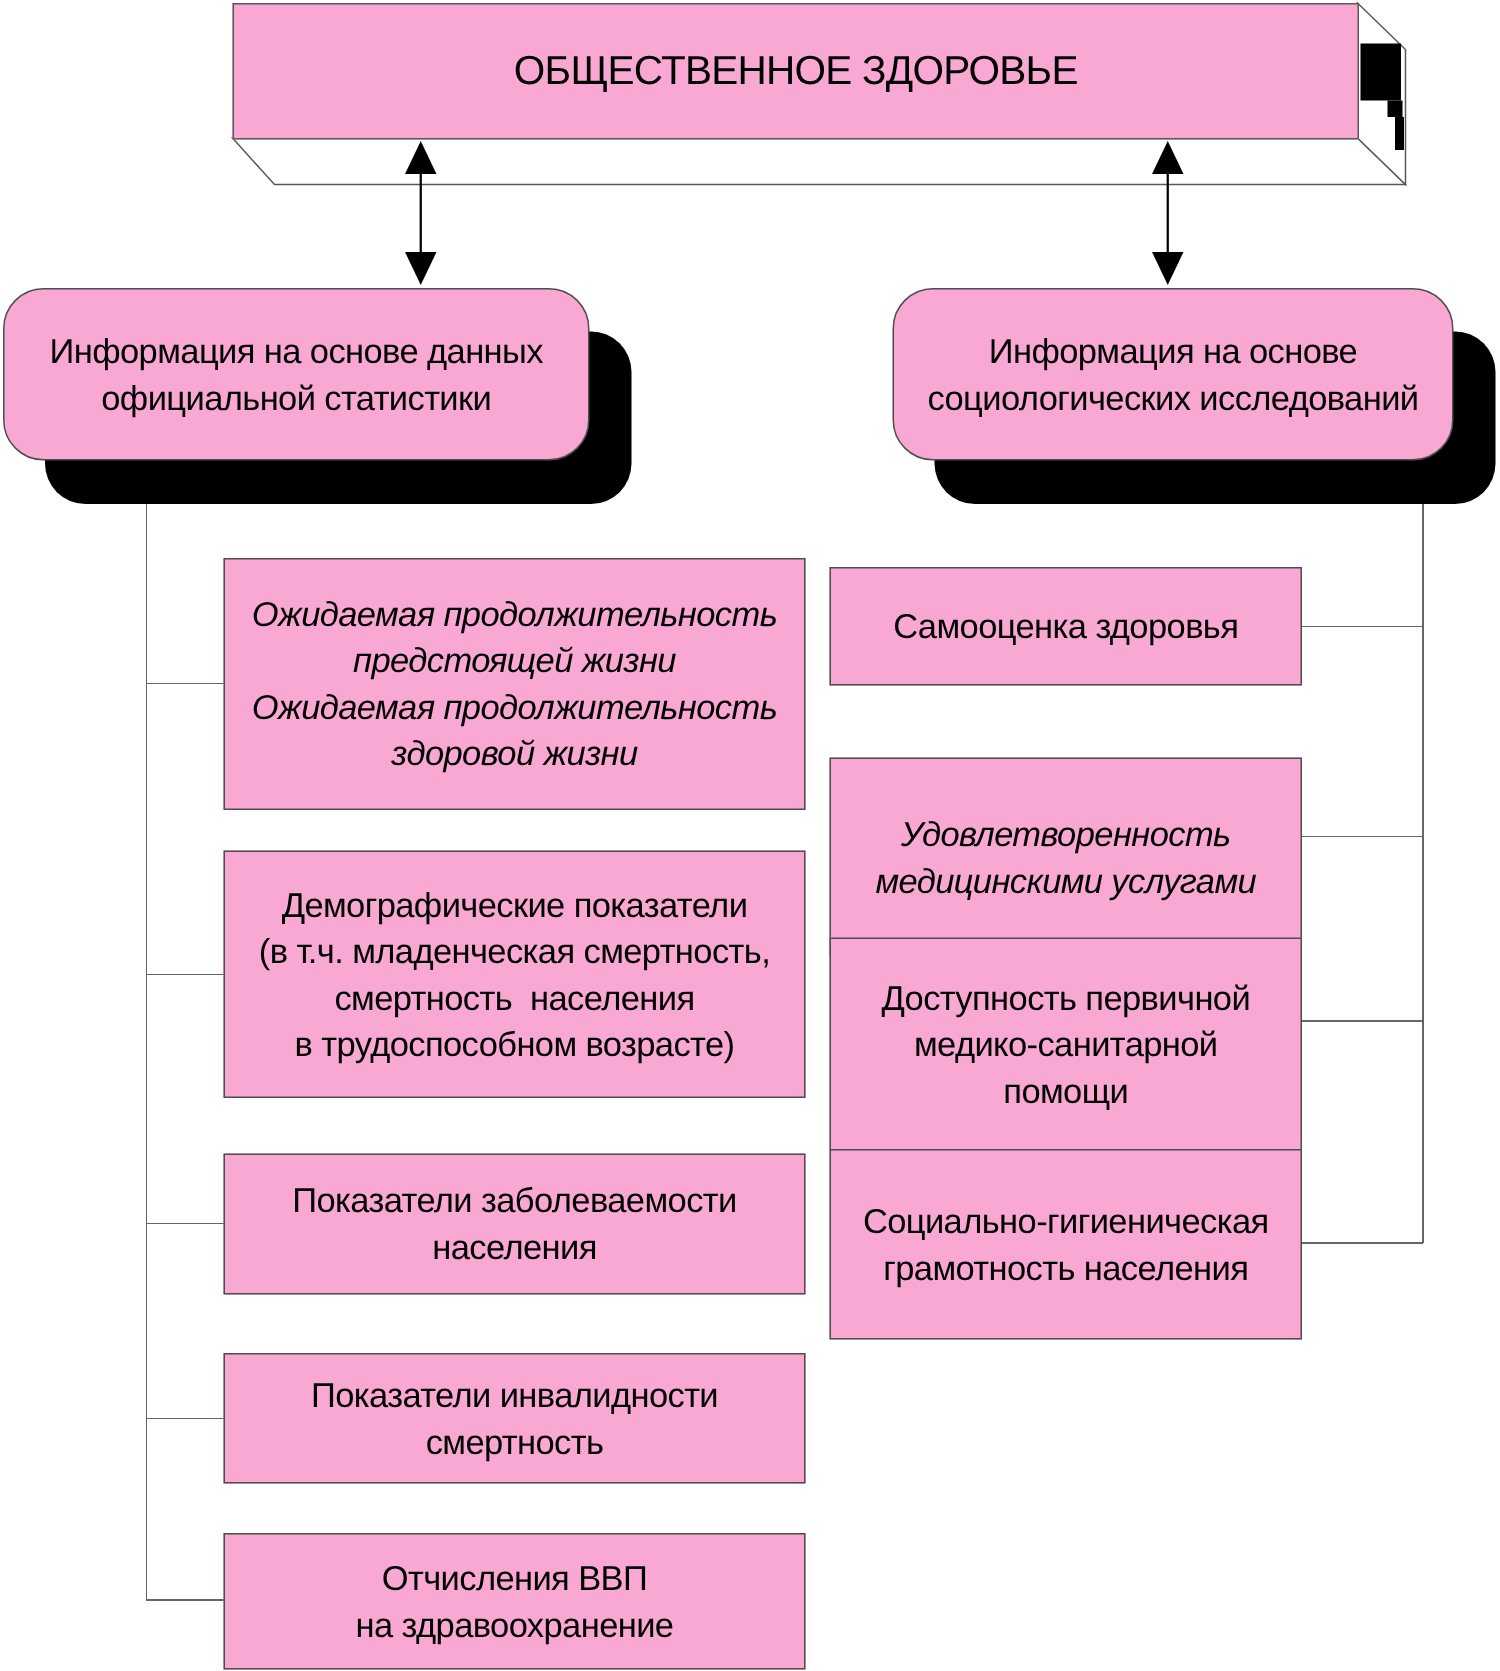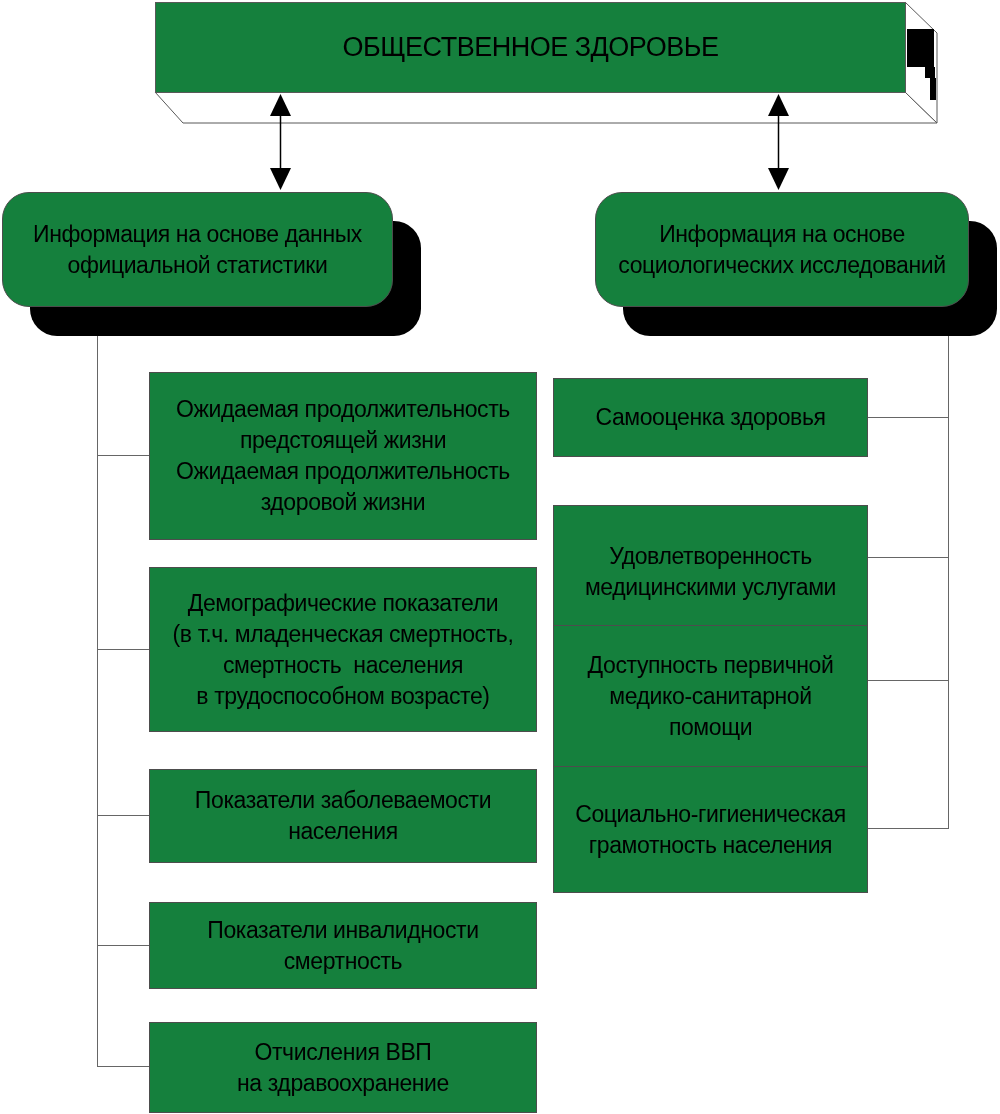--- a/index.html
+++ b/index.html
@@ -7,43 +7,43 @@
     position:relative;
     width:1000px;height:1114px;
     overflow:hidden;
     background:var(--background,#fff);
     font-family:"Liberation Sans","DejaVu Sans",sans-serif;
     color:var(--text,#000);
   }
   .wires{position:absolute;left:0;top:0;z-index:1;}
   .node{
     position:absolute;z-index:2;box-sizing:border-box;
-    background:#15803d;border:1px solid var(--box-border,#4d4d4d);
+    background:#f9a8d4;border:1px solid var(--box-border,#4d4d4d);
     display:flex;align-items:center;justify-content:center;
     text-align:center;white-space:pre-wrap;
     font-size:23px;line-height:31px;letter-spacing:-0.4px;
   }
   .shadowed{box-shadow:28px 29px 0 var(--shadow,#000);border-radius:27px;}
   
   #top-front{left:155px;top:2px;width:751px;height:91px;
     font-size:27px;letter-spacing:-0.5px;border-color:#595959;}
   
   #hdr-left {left:2px;  top:192px;width:391px;height:115px;}
   #hdr-right{left:595px;top:192px;width:374px;height:115px;}
   
   .lbox{left:149px;width:388px;}
-  #l1{top:372px;height:168px;}
+  #l1{top:372px;height:168px;font-style:italic;}
   #l2{top:567px;height:165px;}
   #l3{top:769px;height:94px;}
   #l4{top:902px;height:87px;}
   #l5{top:1022px;height:91px;}
   
   .rbox{left:553px;width:315px;}
   #r1{top:378px;height:79px;}
-  #r2{top:505px;height:133px;}
+  #r2{top:505px;height:133px;font-style:italic;}
   #r3{top:625px;height:142px;}
   #r4{top:766px;height:127px;}
 </style>
 </head>
 <body>
 
 <div class="canvas">
 
   <svg class="wires" width="1000" height="1114" viewBox="0 0 1000 1114">
 

